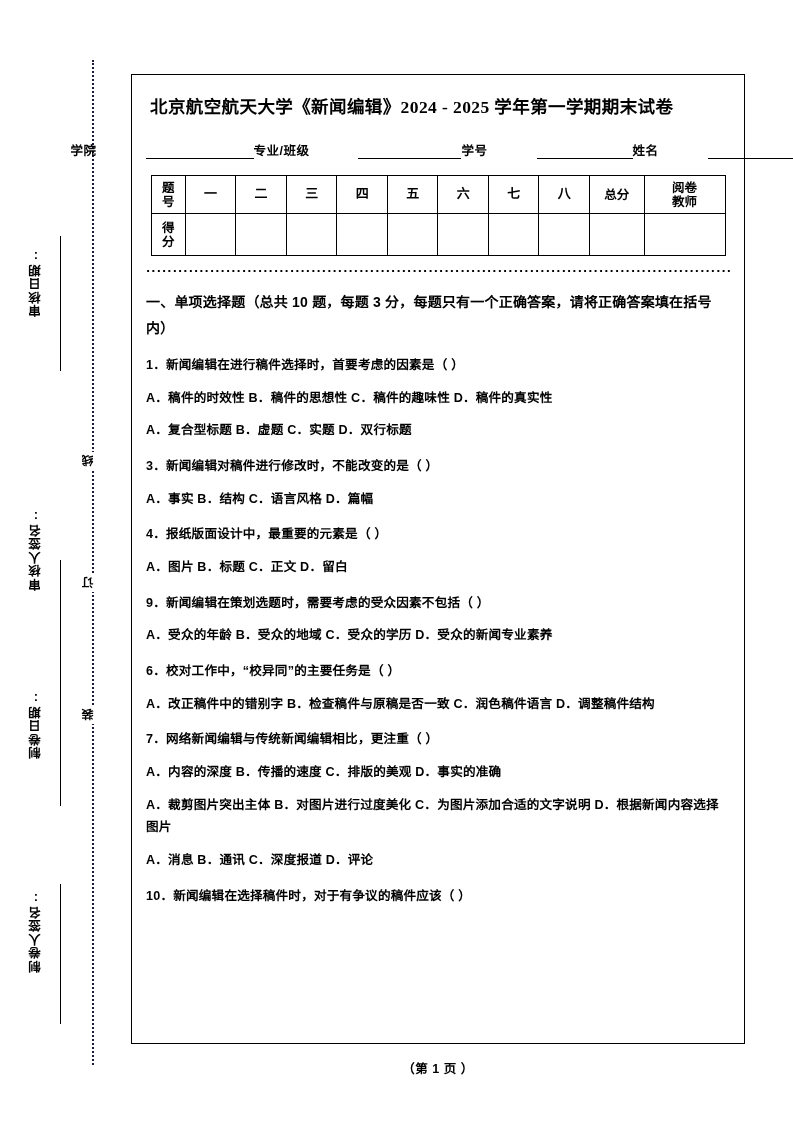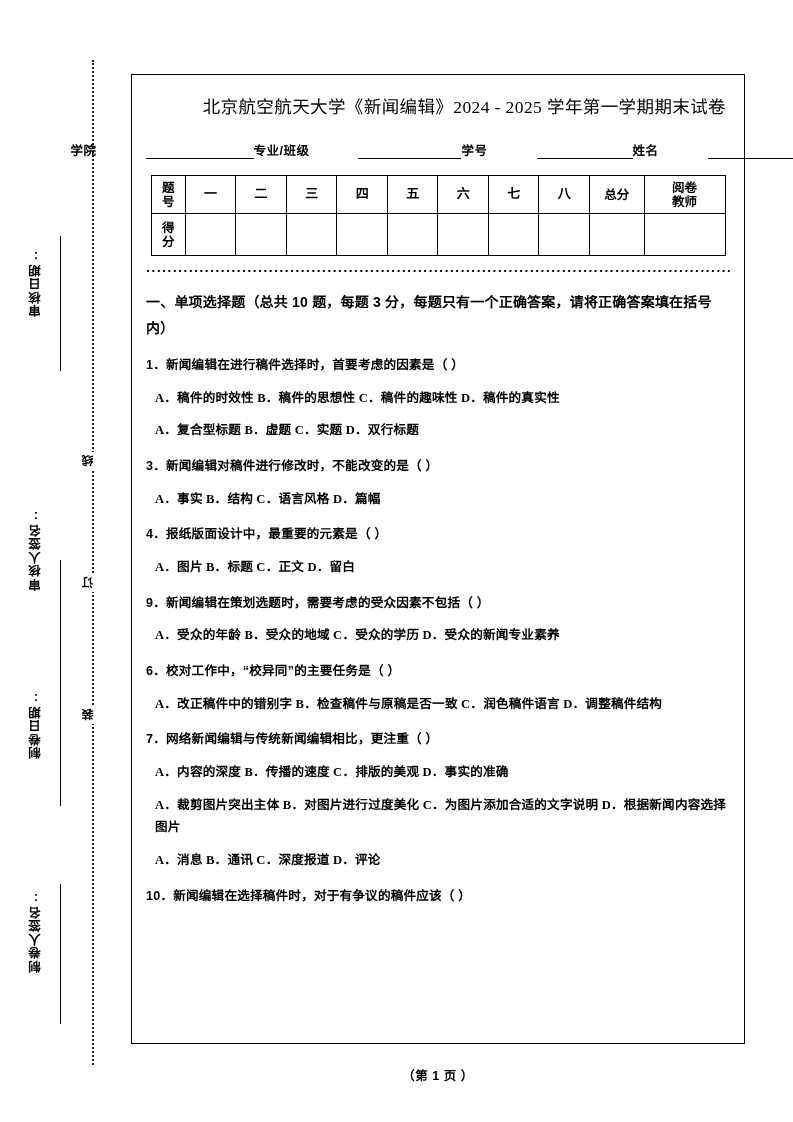--- a/index.html
+++ b/index.html
@@ -90,24 +90,24 @@
     left: 131px;
     top: 74px;
     width: 614px;
     height: 970px;
     border: 1.4px solid #000;
     padding: 10px 12px 0 12px;
   }
 
   .exam-title {
     font-family: "Liberation Serif", "DejaVu Serif", serif;
-    font-weight: normal;
+    font-weight: bold;
     font-size: 17.5px;
     line-height: 1.72;
-    text-align: right;
+    text-align: left;
     letter-spacing: 0.4px;
     margin: 7px 6px 0 6px;
   }
 
   
   .id-line {
     display: flex;
     align-items: flex-end;
     justify-content: center;
     margin: 18px 6px 0 14px;
@@ -181,40 +181,39 @@
   }
   .q-stem {
     margin: 13px 2px 0 2px;
     font-size: 12.6px;
     font-weight: bold;
     line-height: 1.8;
     font-family: "Liberation Sans", "DejaVu Sans", sans-serif;
     letter-spacing: 0.2px;
   }
   .q-opts {
-    margin: 10px 2px 0 11px;
+    margin: 10px 2px 0 2px;
     font-size: 12.6px;
     font-weight: bold;
     line-height: 1.8;
-    font-family: Liberation Serif, serif;
+    font-family: Liberation Sans, sans-serif;
     letter-spacing: 0.2px;
   }
 
   
   .page-footer {
     position: absolute;
     left: 131px;
     top: 1058px;
     width: 614px;
     text-align: center;
     font-size: 12.5px;
     font-weight: bold;
     font-family: "Liberation Sans", "DejaVu Sans", sans-serif;
     letter-spacing: 0.5px;
-    margin-top: 7px;
   }
 </style>
 </head>
 <body>
 
 <div class="seal-column">
 
   <div class="vlabel l1">审核日期:</div>
   <div class="vrule r1"></div>
 

